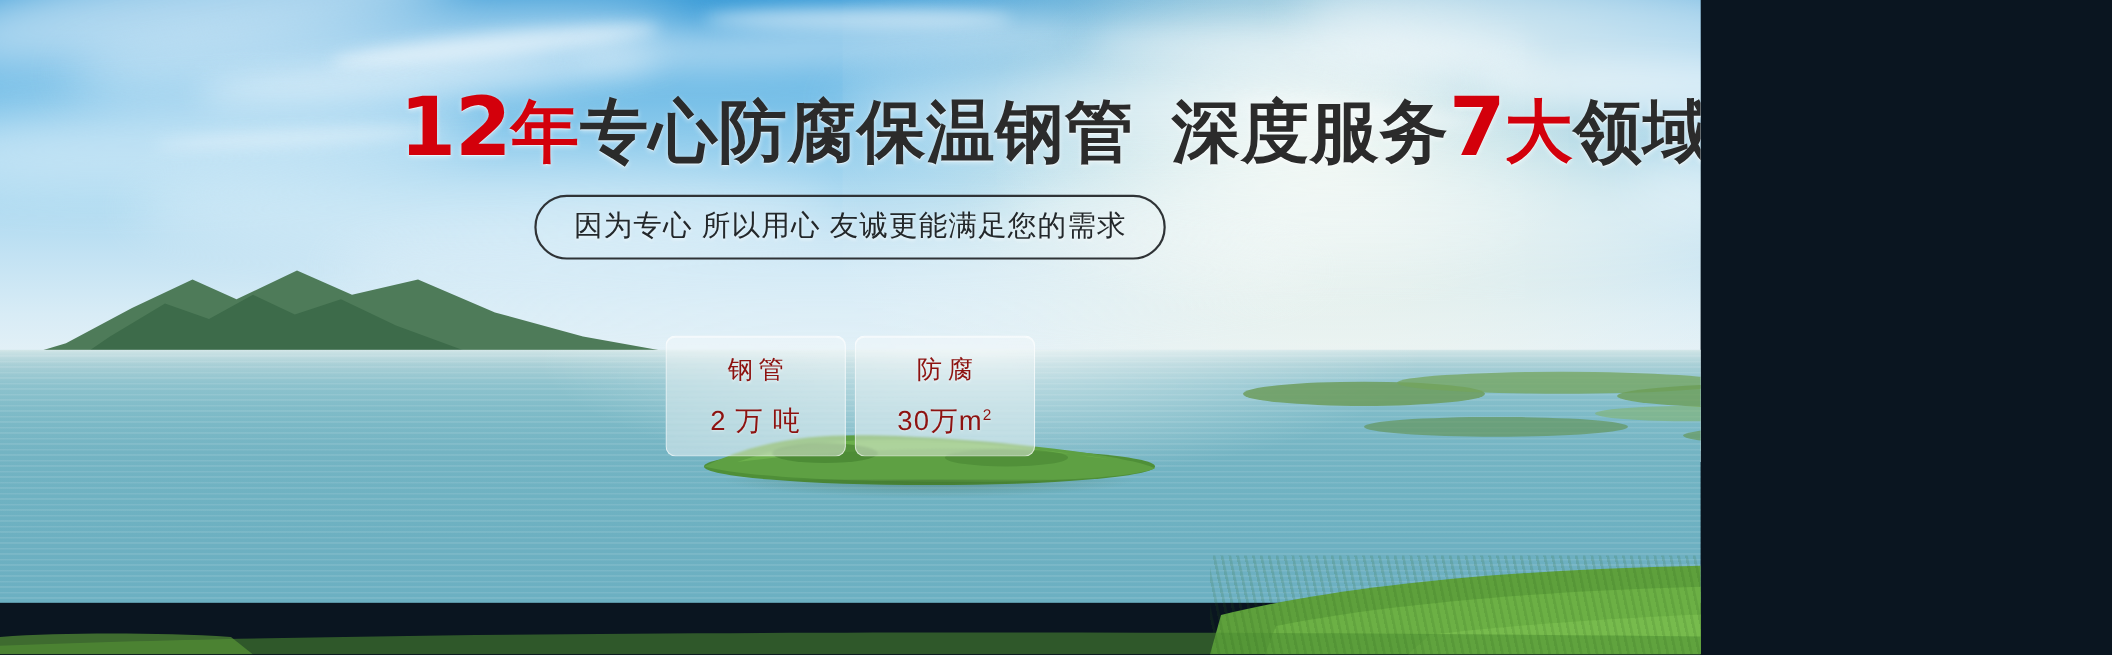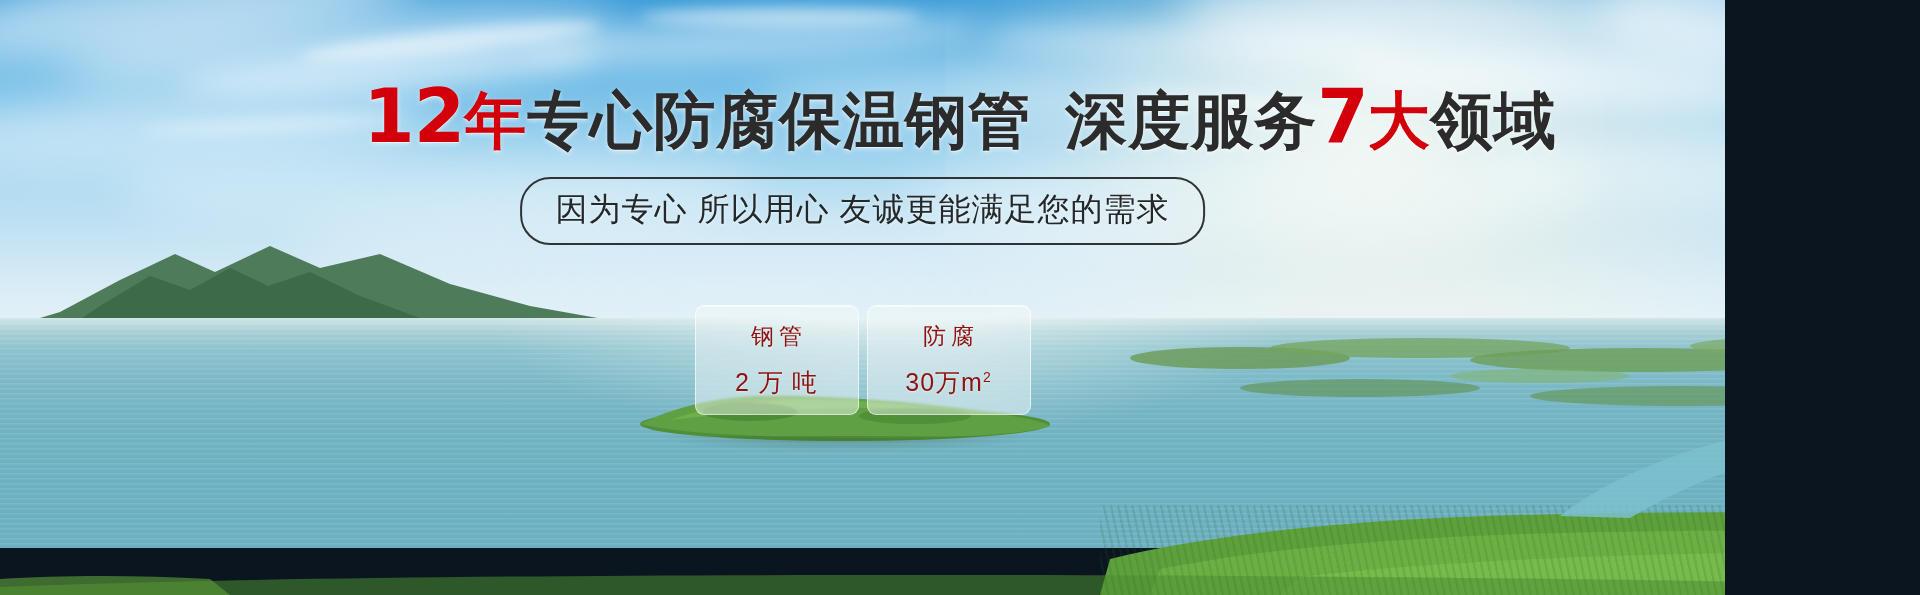--- a/index.html
+++ b/index.html
@@ -1,20 +1,20 @@
 <!DOCTYPE html>
 <html><head>
 <meta charset="utf-8">
 <style>
   * { margin:0; padding:0; box-sizing:border-box; }
   html,body { width:1920px; height:595px; overflow:hidden; background:#0a1520; }
 
   .banner{
     position:relative;
-    width:1725px; height:595px;
+    width:1546px; height:595px;
     overflow:hidden;
     font-family:"Liberation Sans","DejaVu Sans",sans-serif;
   }
 
   
   .sky{
     position:absolute; left:0; top:0; width:1920px; height:420px;
     background:
       linear-gradient(to bottom,
         #3f9ed8 0%,
@@ -99,21 +99,21 @@
     font-weight:bold;
     letter-spacing:-1px;
   }
   .headline .gap{ display:inline-block; width:34px; }
 
   .subpill{
     position:absolute; top:177px; left:50%; transform:translateX(-50%);
     padding:9px 34px 11px;
     border:2px solid #2f3336;
     border-radius:30px;
-    font-size:32px; letter-spacing:1px;
+    font-size:26px; letter-spacing:1px;
     color:#23282b;
     white-space:nowrap;
     background:rgba(255,255,255,.06);
     text-shadow:0 1px 3px rgba(255,255,255,.6);
   }
 
   
   .cards{
     position:absolute; top:265px; left:50%; transform:translateX(-50%);
     display:flex; gap:8px;

